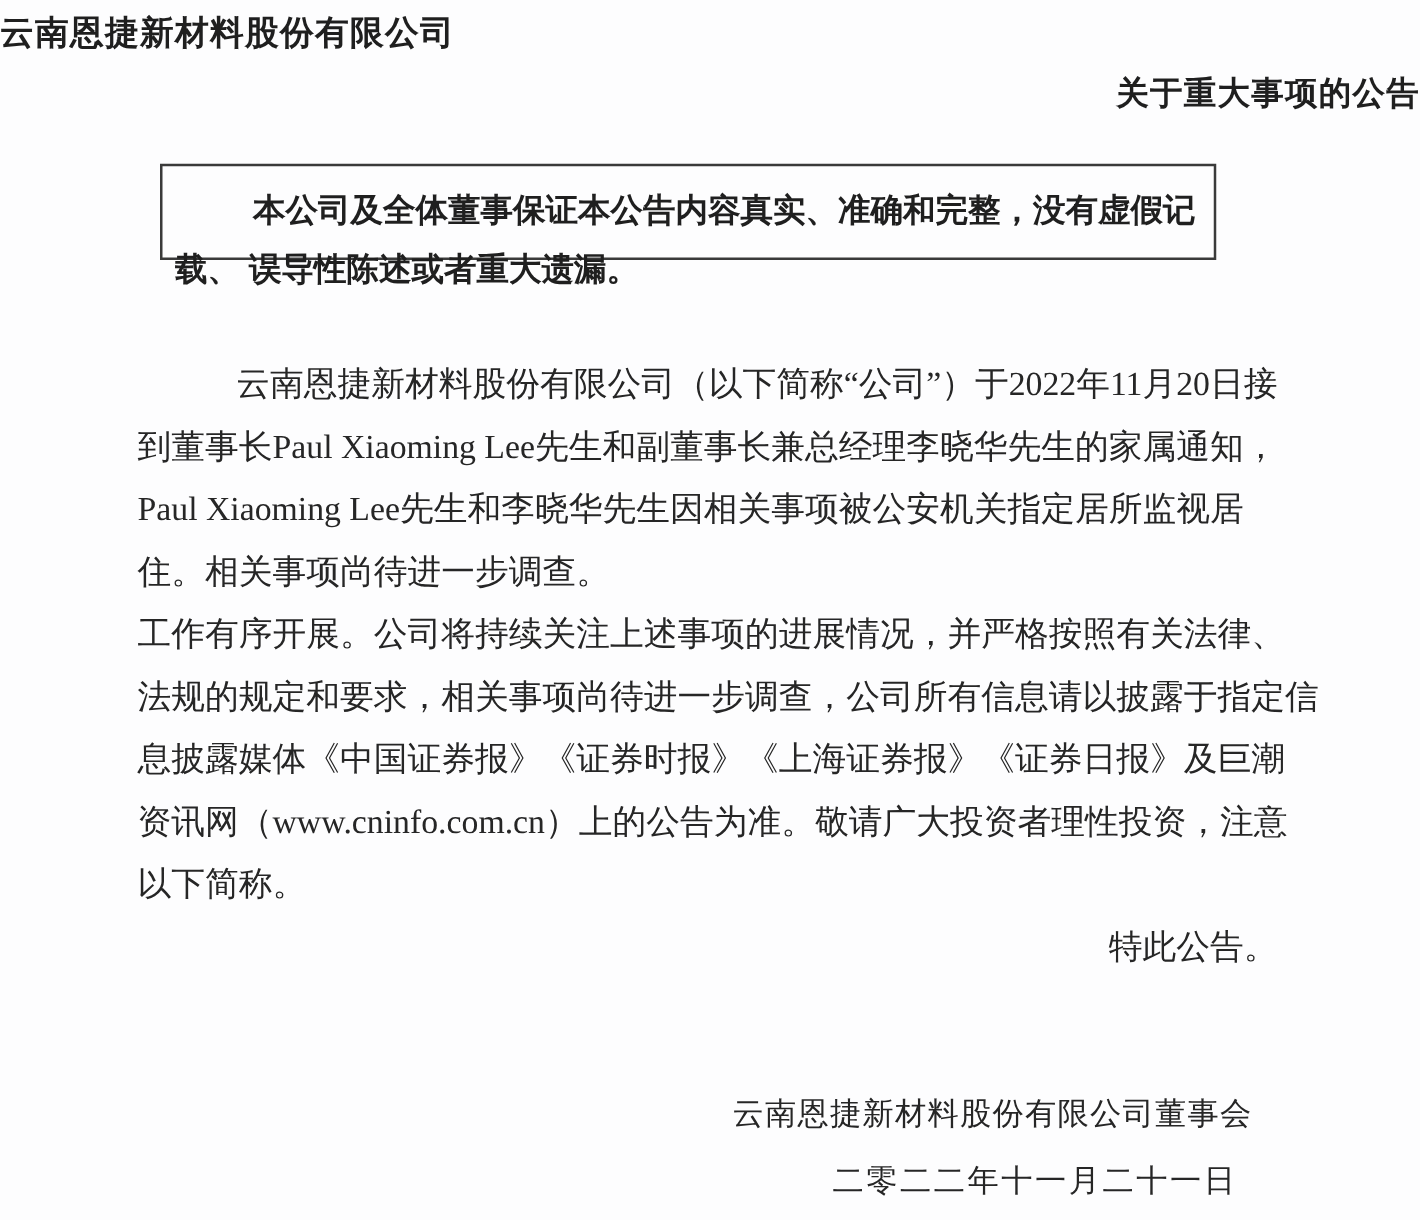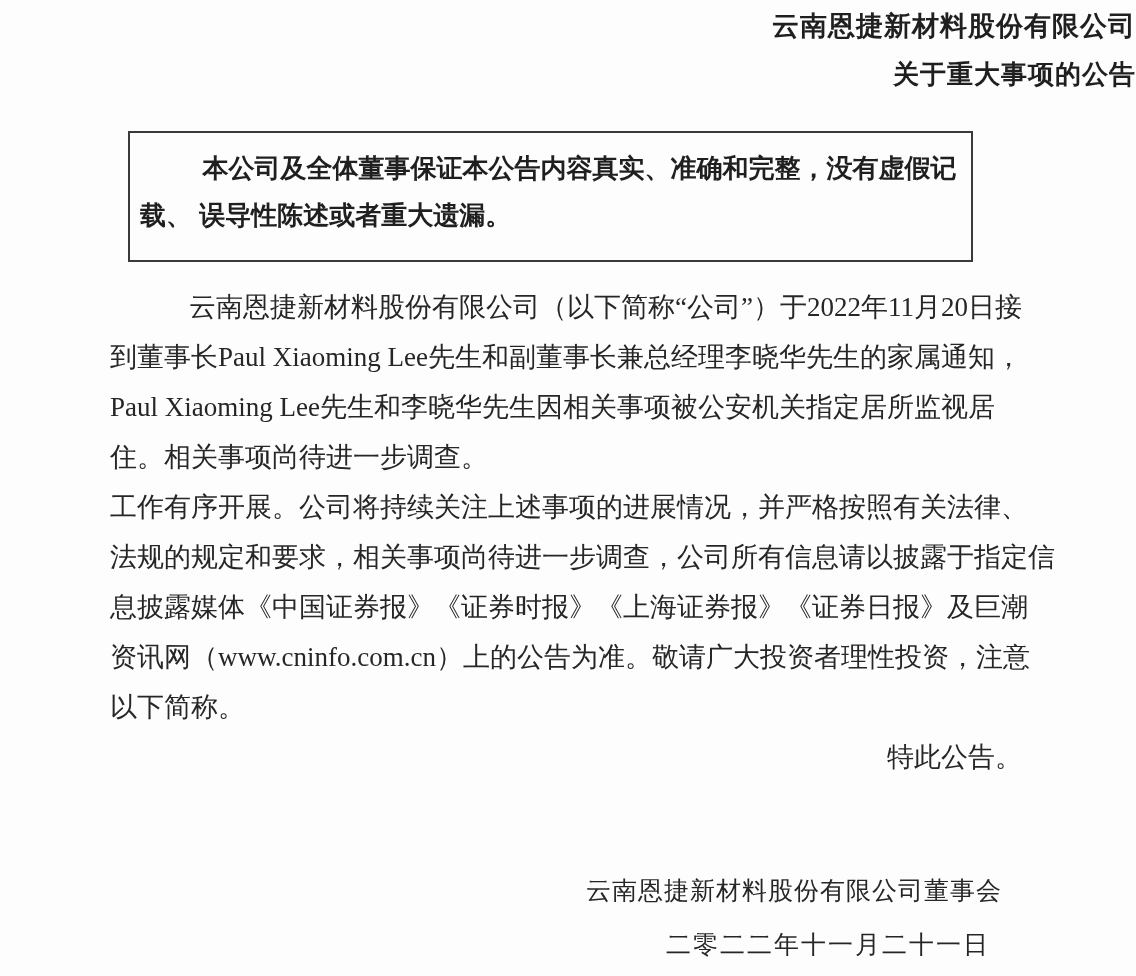--- a/index.html
+++ b/index.html
@@ -16,21 +16,21 @@
     overflow: hidden;
     color: #262626;
     font-family: "Liberation Serif", serif;
   }
   .doc-title {
     position: absolute;
     top: 8px;
     left: 0;
     width: 100%;
     margin: 0;
-    text-align: right;
+    text-align: left;
     font-family: "Liberation Sans", sans-serif;
     font-weight: bold;
     font-size: 27px;
     letter-spacing: 1px;
     color: #1f1f1f;
   }
   .doc-subtitle {
     position: absolute;
     top: 57px;
     left: 0;
@@ -41,21 +41,21 @@
     font-weight: bold;
     font-size: 26px;
     letter-spacing: 1px;
     color: #1f1f1f;
   }
   .notice-box {
     position: absolute;
     top: 131px;
     left: 128px;
     width: 845px;
-    height: 131px;
+    height: 77px;
     box-sizing: border-box;
     border: 2px solid #3a3a3a;
     padding: 12px 10px 0 10px;
     font-family: "Liberation Sans", sans-serif;
     font-weight: bold;
     font-size: 26px;
     line-height: 47px;
     color: #1f1f1f;
     background: #fdfdfe;
   }

